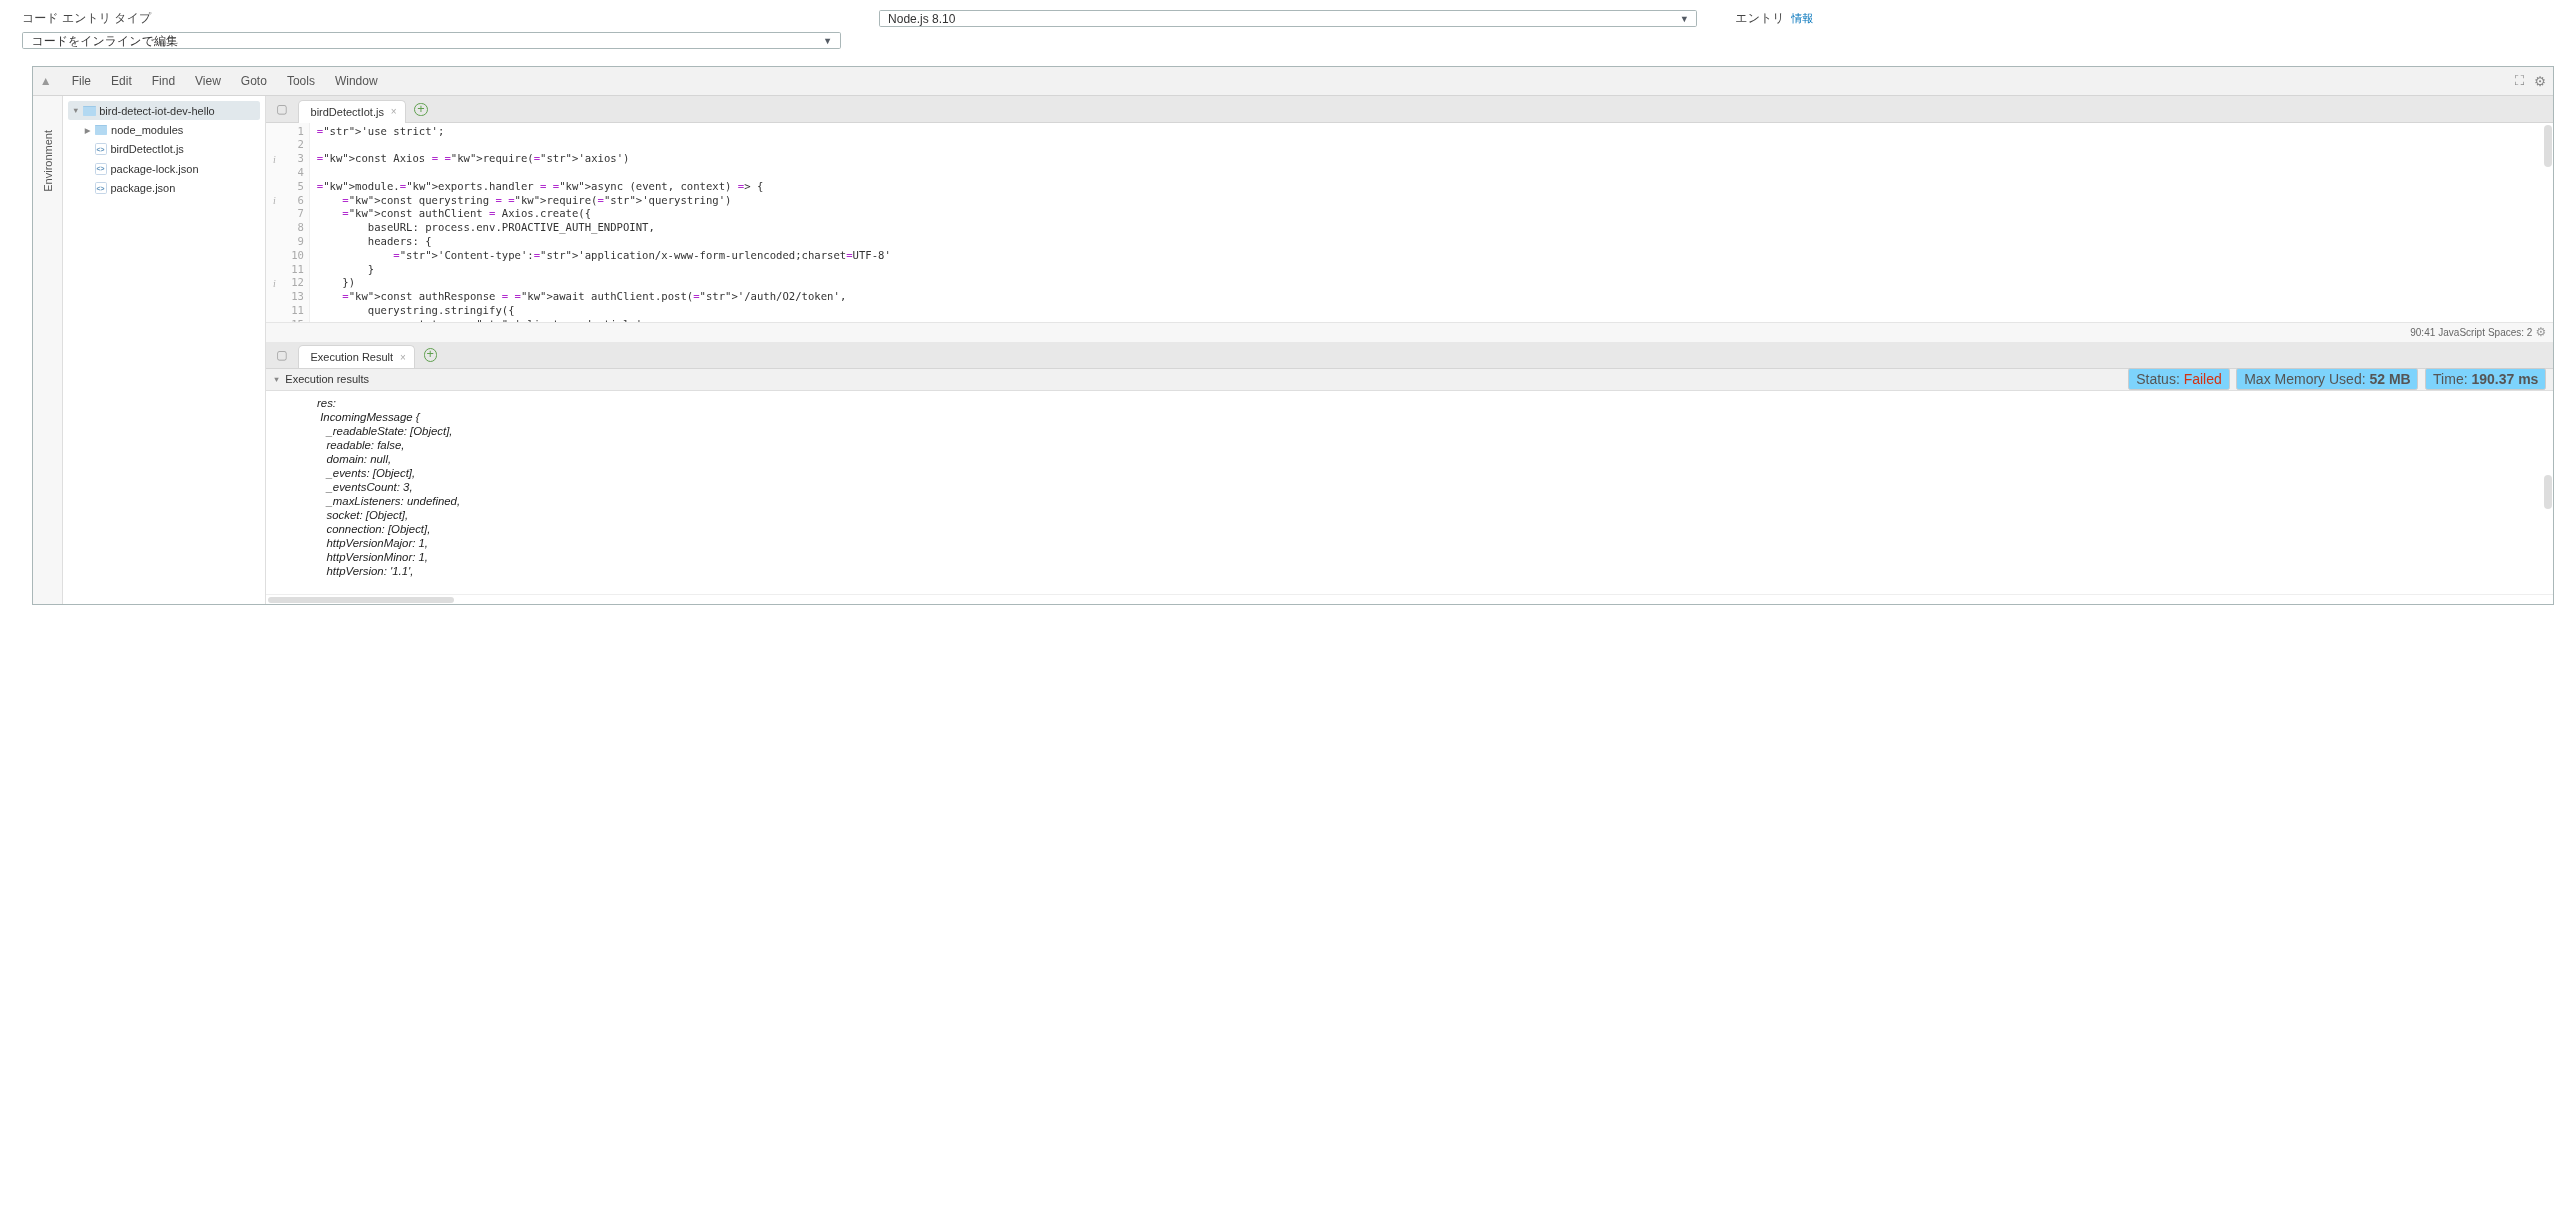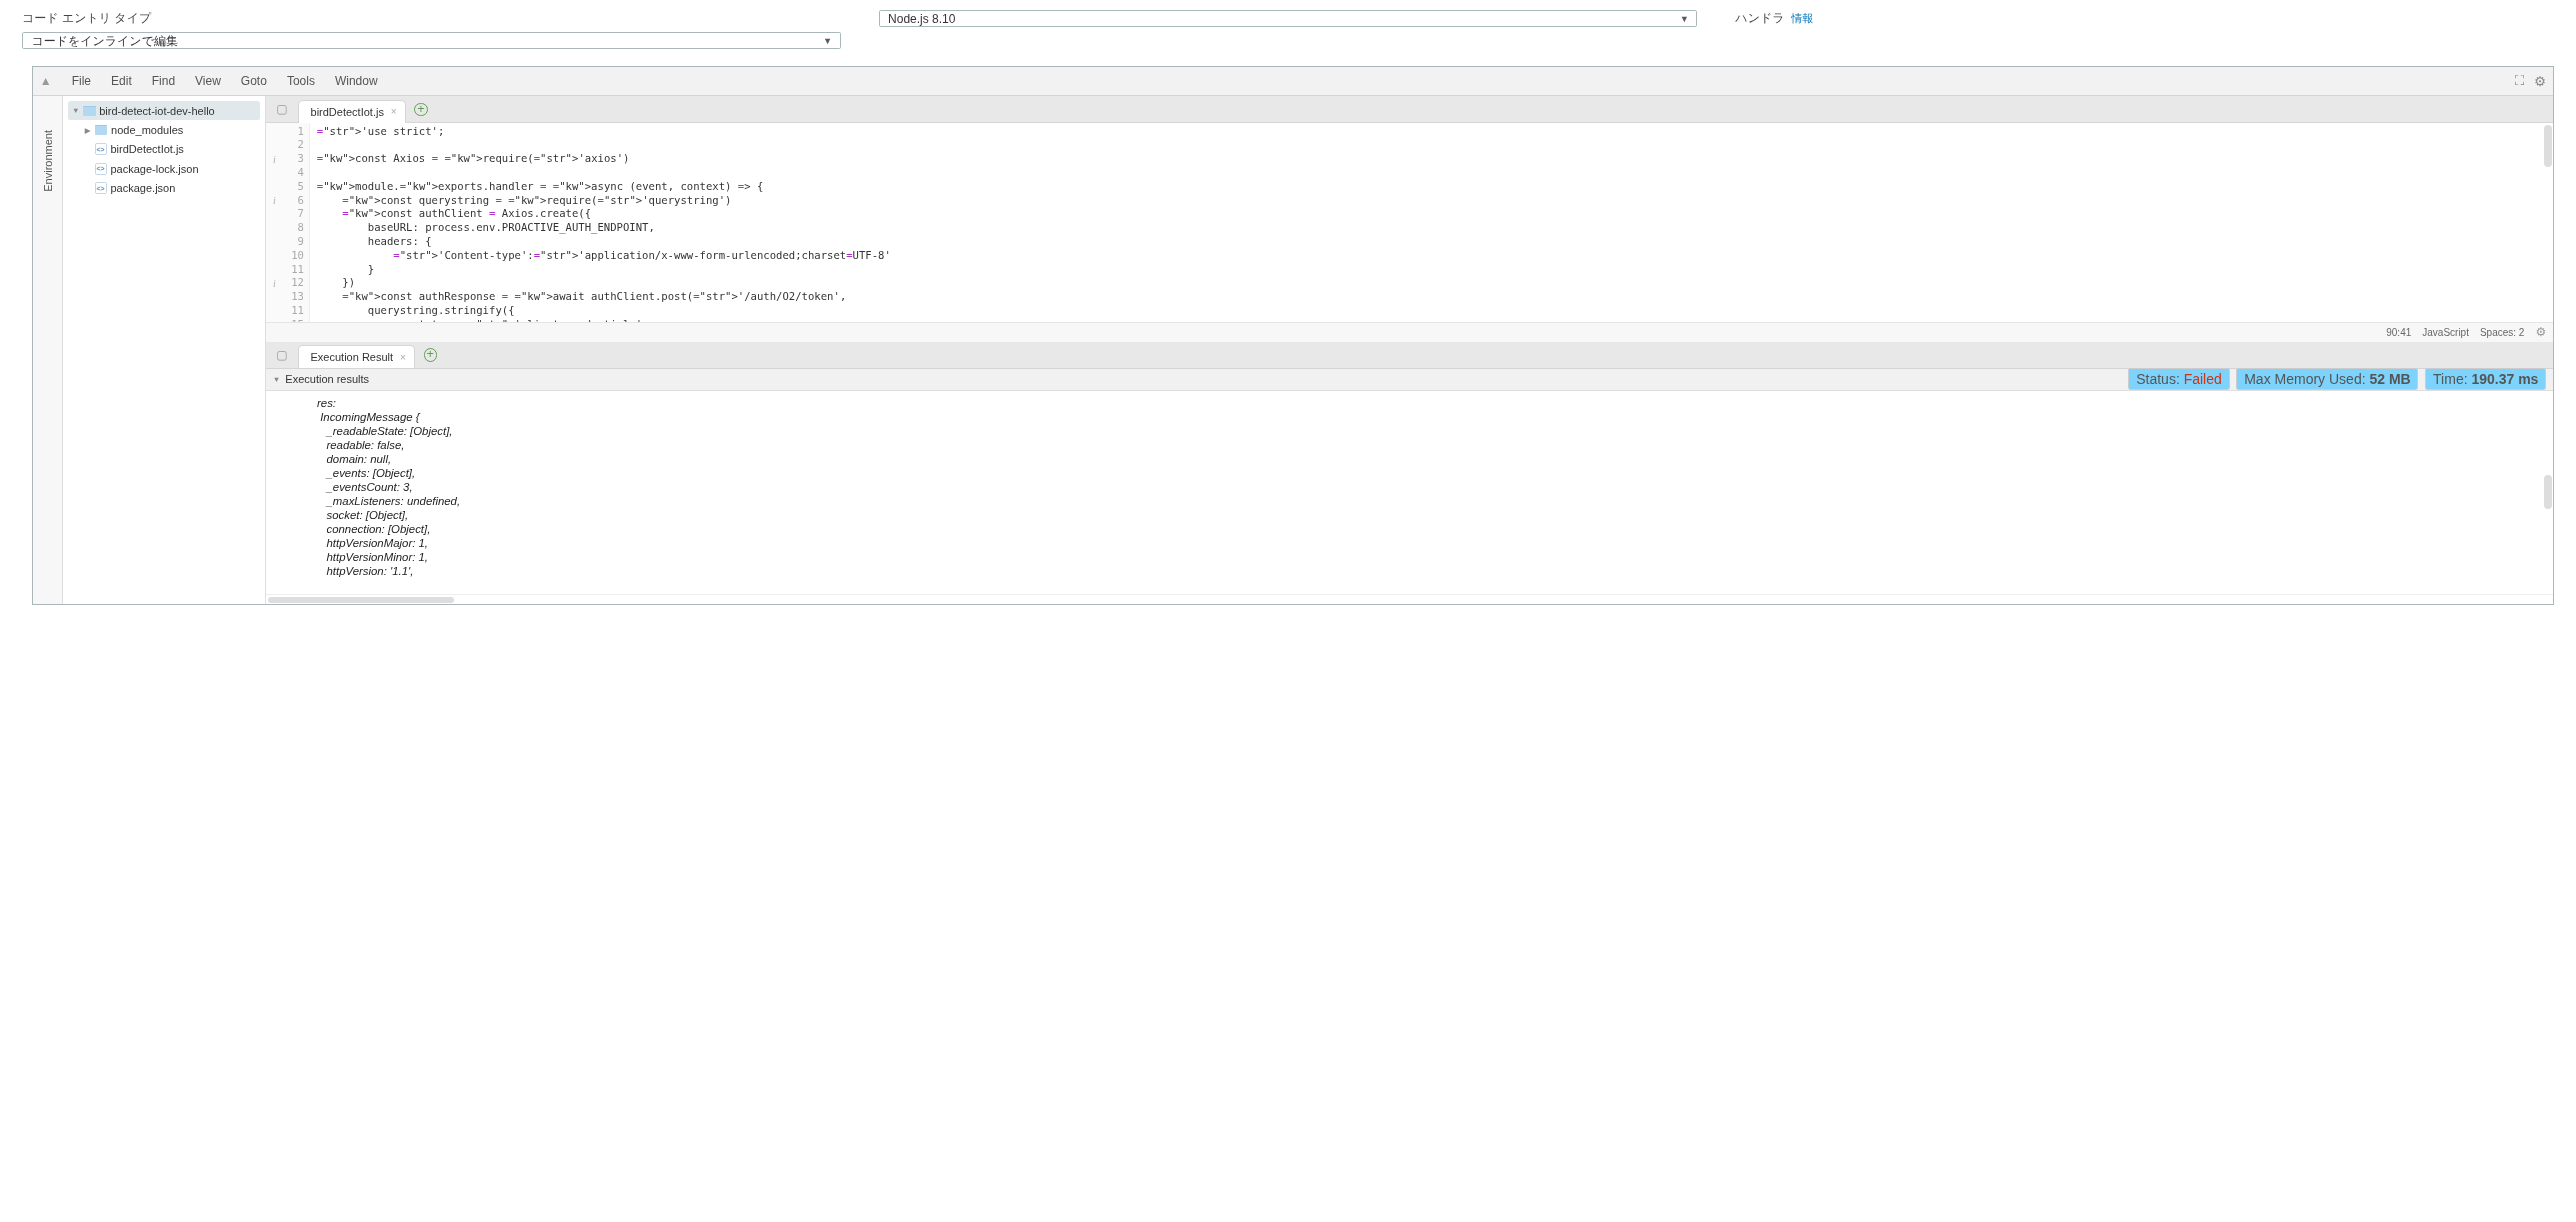--- a/index.html
+++ b/index.html
@@ -68,21 +68,21 @@
 .gutter-info { width: 17px; background: #fafafa; padding-top: 1.7px; }
 .gutter-info .info-mark { height: 13.8px; display: flex; align-items: center; justify-content: center; color: #b0b0b0; font-style: italic; font-family: serif; font-size: 10px; }
 .gutter-nums { width: 27px; background: #fafafa; text-align: right; padding: 1.7px 5px 0 0; color: #aaa; font-family: Menlo, Monaco, monospace; font-size: 10.6px; line-height: 13.8px; border-right: 0.8px solid #eee; }
 .code-lines { flex: 1; padding: 1.7px 0 0 6.8px; font-family: Menlo, Monaco, monospace; font-size: 10.6px; line-height: 13.8px; white-space: pre; overflow: hidden; }
 .code-lines .op { color: #b02cce; }
 .vscroll { position: absolute; right: 0.8px; top: 1.7px; width: 8.4px; height: 42px; background: #ddd; border-radius: 4.2px; }
 
 .status-row {
   height: 20px; background: #f7f7f7; border-top: 0.8px solid #e5e5e5;
   display: flex; align-items: center; justify-content: flex-end;
-  font-size: 10px; color: #666; padding-right: 6.8px; gap: 11px;
+  font-size: 10px; color: #666; padding-right: 6.8px; gap: 3px;
 }
 .status-row .gear { color: #999; font-size: 12px; }
 
 .result-tab-bar { height: 27px; background: #e8e8e8; border-bottom: 0.8px solid #d5d5d5; display: flex; align-items: flex-end; padding-left: 6.8px; }
 
 .result-header {
   height: 22px; background: #f1f1f1; border-bottom: 0.8px solid #dedede;
   display: flex; align-items: center; padding: 0 6.8px; font-size: 11px;
 }
 .result-header .toggle { color: #888; font-size: 7.6px; margin-right: 5px; }
@@ -117,21 +117,21 @@
   <div class="config-group">
     <div class="select-wrap">
       <select>
         <option>Node.js 8.10</option>
       </select>
       <span class="caret">▼</span>
     </div>
   </div>
   <div class="config-group">
     <div class="config-label">
-      <span>ハンドラ</span>
+      <span>エントリ</span>
       <span class="info-link">情報</span>
     </div>
   </div>
 </div>
 
 <div class="ide-frame">
   <div class="ide-menubar">
     <span class="collapse-icon">▲</span>
     <span class="menu-item">File</span>
     <span class="menu-item">Edit</span>

